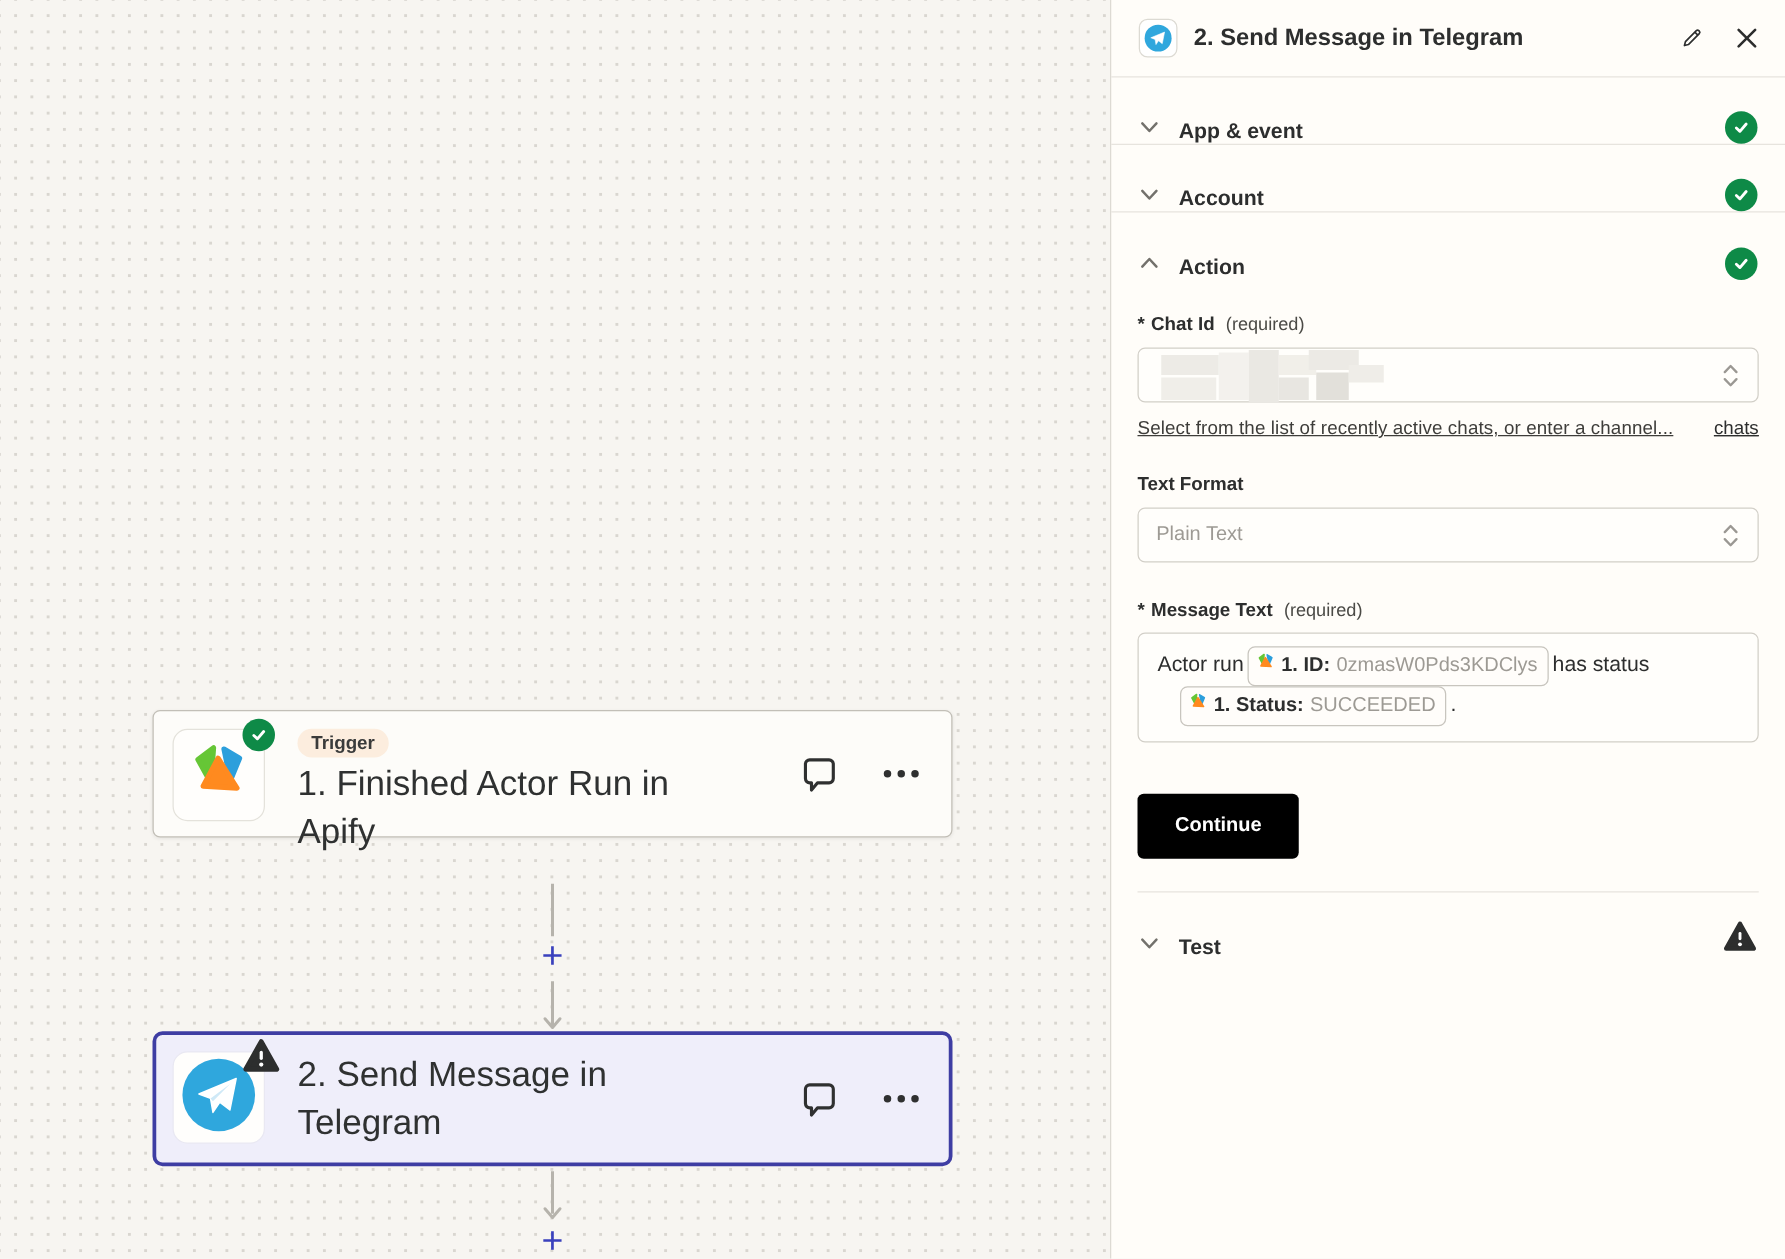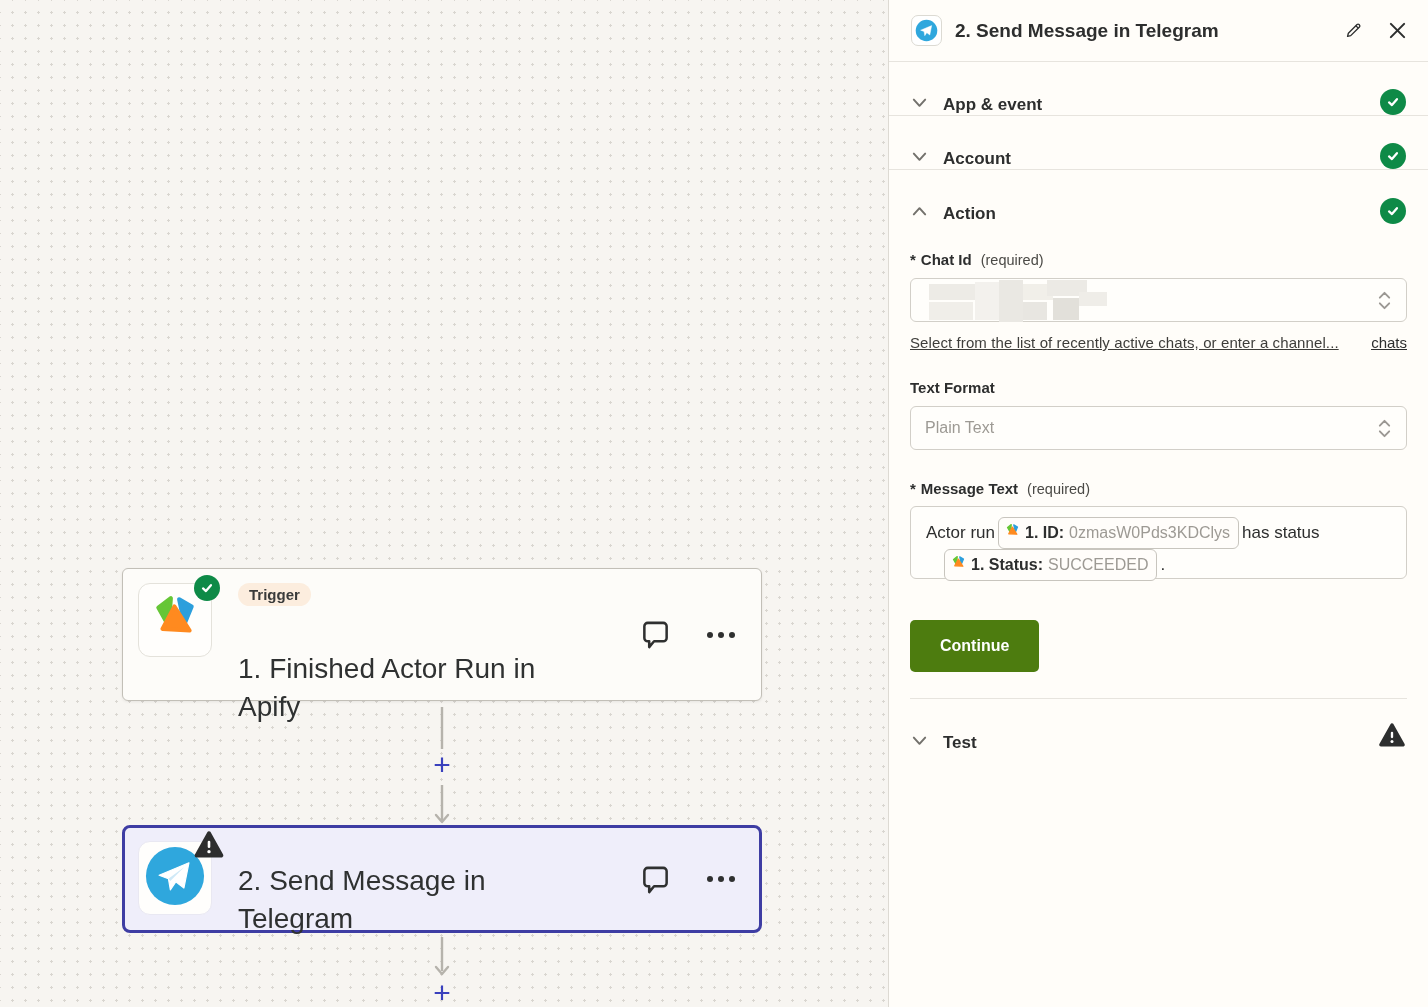--- a/index.html
+++ b/index.html
@@ -10,21 +10,21 @@
   .canvas {
     position:absolute; left:0; top:0; width:888px; height:1007px;
     background-color:#f7f5f1;
     background-image: radial-gradient(#d9d6d0 1.3px, transparent 1.3px);
     background-size: 13px 13px;
     background-position: 6px 6px;
   }
 
   .node { position:absolute; left:122px; width:640px; display:flex; align-items:flex-start; }
   .node-trigger {
-    top:568px; height:133px; background:#fdfcf9;
+    top:568px; height:102px; background:#fdfcf9;
     border:1px solid #c2bfb7; border-radius:6px;
     box-shadow:0 1px 3px rgba(0,0,0,0.07);
     padding:14px 24px 14px 15px;
   }
   .node-action {
     top:825px; height:108px; background:#efeefa;
     border:3px solid #3e3da3; border-radius:8px;
     padding:13px 22px 13px 13px;
   }
   .app-icon-tile {
@@ -37,21 +37,21 @@
     position:absolute; top:-9px; right:-9px; width:26px; height:26px;
     background:#0e8a47; border-radius:50%;
     display:flex; align-items:center; justify-content:center;
   }
   .status-badge-warn { position:absolute; top:-12px; right:-14px; width:32px; height:30px; }
   .node-body { margin-left:26px; flex:1 1 auto; padding-top:0px; }
   .trigger-pill {
     display:inline-block; background:#fcedde; color:#3a3b3b;
     font-size:15px; font-weight:bold; padding:3px 11px; border-radius:12px; margin-bottom:2px;
   }
-  .node-title { font-size:28px; line-height:38px; color:#2f3131; max-width:360px;margin-top:42px; }
+  .node-title { font-size:28px; line-height:38px; color:#2f3131; max-width:360px; }
   .node-action .node-title { max-width:310px; }
   .node-side-icons { display:flex; align-items:center; gap:34px; align-self:center; margin-left:8px; }
   .icon-btn { background:none; border:none; cursor:pointer; display:flex; align-items:center; justify-content:center; padding:0; }
 
   .connector { position:absolute; left:432px; width:20px; }
   .connector svg { display:block; }
   .plus-symbol {
     position:absolute; width:30px; text-align:center;
     font-size:30px; font-weight:400; color:#3a41bd; line-height:30px; cursor:pointer;
     background:transparent; border:none;
@@ -100,36 +100,36 @@
   .select-chevrons { position:absolute; right:14px; top:10px; }
 
   .redacted-mosaic { position:relative; width:200px; height:40px; }
   .redacted-mosaic div { position:absolute; }
 
   .helper-row { margin-top:12px; display:flex; align-items:center; font-size:15px; color:#3e3d3a;text-decoration:underline; }
   .helper-text { flex:1 1 auto; letter-spacing:0.1px; }
   .more-link { color:#2d2e2e; text-decoration:underline; cursor:pointer; font-size:15px; }
 
   .message-box {
-    margin-top:9px; height:73px; border:1px solid #d2cfc8; border-radius:6px;
+    margin-top:9px; height:88px; border:1px solid #d2cfc8; border-radius:6px;
     background:#fffefb; padding:10px 15px; font-size:17px; line-height:27px;
     color:#2d2e2e; cursor:text;
   }
   .token-pill {
     display:inline-flex; align-items:center; gap:5px;
     border:1px solid #c8c5be; border-radius:6px; background:#fffdfa;
     padding:1px 8px 2px 6px; margin:0 3px; font-size:16px; vertical-align:baseline;
   }
   .token-label { font-weight:bold; color:#2d2e2e; }
   .token-value { color:#9d9a94; }
 
   .buttons-row { margin-top:41px; display:flex; align-items:center; gap:20px; }
   .btn { font-family:"Liberation Sans", sans-serif; font-size:16px; font-weight:bold; border-radius:5px; cursor:pointer; height:52px; }
   .btn-outline { background:#fffdf9; color:#3f4192; border:1px solid #3f4192; padding:0 27px; }
-  .btn-primary { background:#4d7c0f; color:#fff; border:none; padding:0 30px; }
+  .btn-primary { background:#000000; color:#fff; border:none; padding:0 30px; }
 
   .panel-divider { margin-top:26px; border-top:1px solid #e7e4de; }
 </style>
 </head>
 <body>
 
 <div class="app">
 
   <div class="canvas">
 

